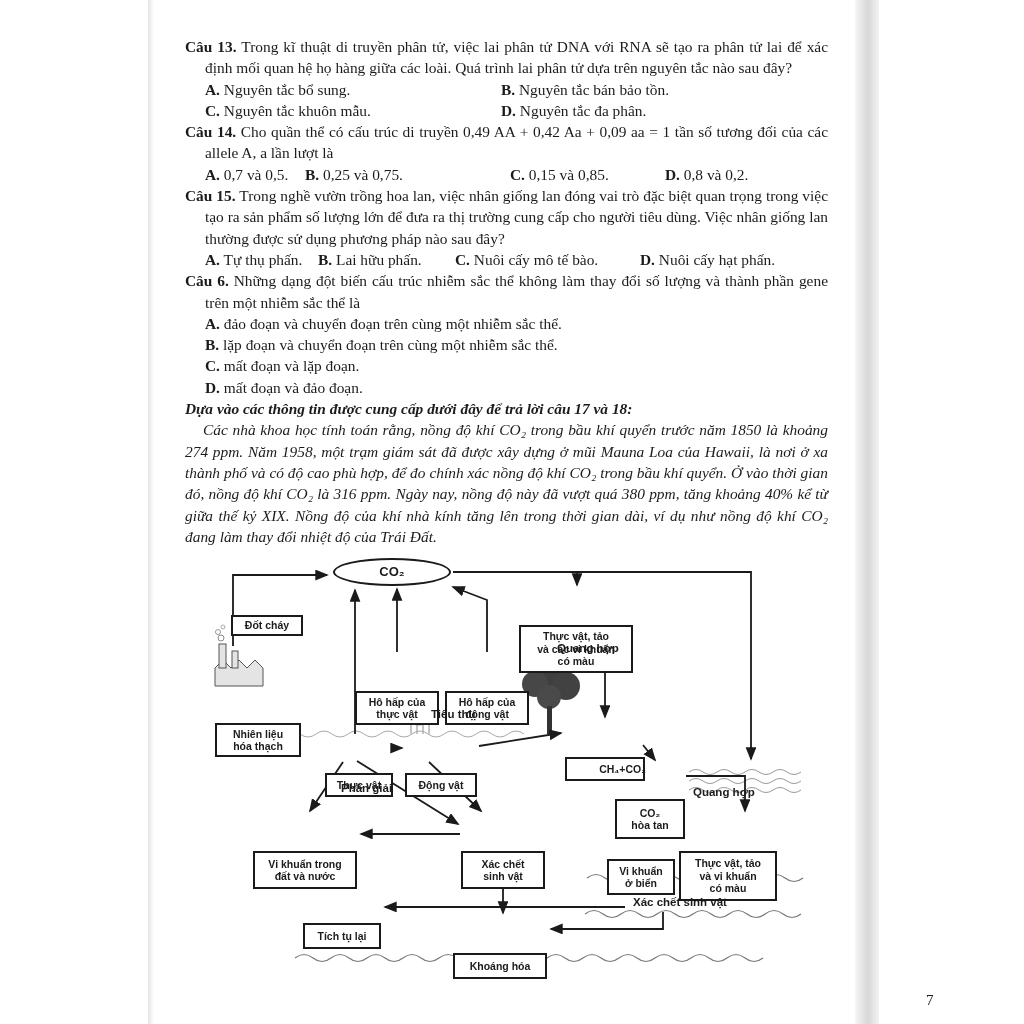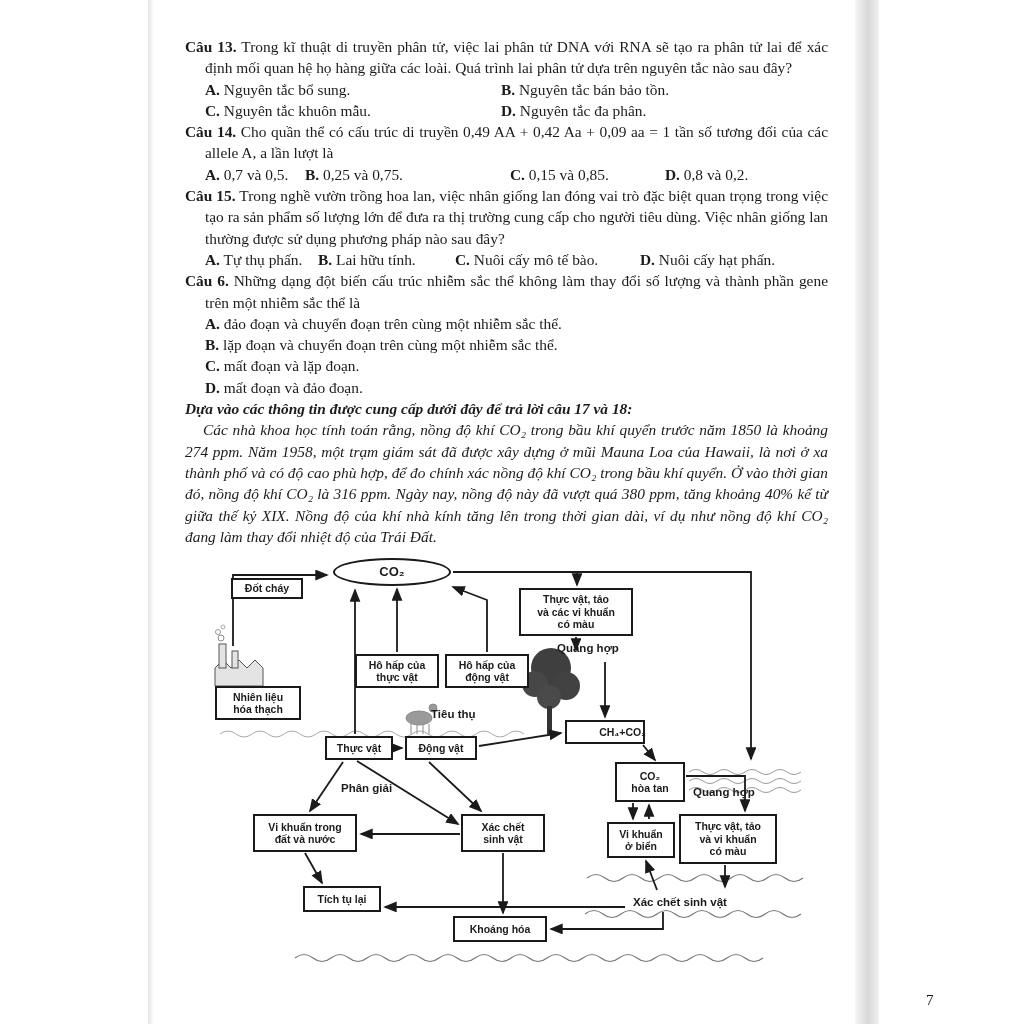--- a/index.html
+++ b/index.html
@@ -42,21 +42,21 @@
     position:relative; margin-left:20px; margin-top:9px;
     width:600px; height:408px;
     font-family:"Liberation Sans", sans-serif;
   }
   .darrows { position:absolute; left:0; top:0; z-index:0; }
   .dbox {
     position:absolute; z-index:1;
     border:2px solid #1a1a1a; background:#ffffff;
     display:flex; align-items:center; justify-content:center;
     text-align:center; font-weight:bold; font-size:10.5px; line-height:12.5px;
-    white-space:pre-line; padding:1px;
+    white-space:pre-line; padding:1px;margin-top:37px;
   }
   .dellipse {
     position:absolute; z-index:1;
     border:2px solid #1a1a1a; border-radius:50%; background:#ffffff;
     display:flex; align-items:center; justify-content:center;
     font-weight:bold; font-size:13px;
   }
   .dlabel {
     position:absolute; z-index:1;
     font-weight:bold; font-size:11.5px; white-space:pre-line;
@@ -83,21 +83,21 @@
   <div class="optrow q14">
     <span class="o o1"><b class="ol">A.</b> <span>0,7 và 0,5.</span></span>
     <span class="o o2"><b class="ol">B.</b> <span>0,25 và 0,75.</span></span>
     <span class="o o3"><b class="ol">C.</b> <span>0,15 và 0,85.</span></span>
     <span class="o o4"><b class="ol">D.</b> <span>0,8 và 0,2.</span></span>
   </div>
 
   <p class="q"><b class="ql">Câu 15.</b> <span>Trong nghề vườn trồng hoa lan, việc nhân giống lan đóng vai trò đặc biệt quan trọng trong việc tạo ra sản phẩm số lượng lớn để đưa ra thị trường cung cấp cho người tiêu dùng. Việc nhân giống lan thường được sử dụng phương pháp nào sau đây?</span></p>
   <div class="optrow q15">
     <span class="o o1"><b class="ol">A.</b> <span>Tự thụ phấn.</span></span>
-    <span class="o o2"><b class="ol">B.</b> <span>Lai hữu tính.</span></span>
+    <span class="o o2"><b class="ol">B.</b> <span>Lai hữu phấn.</span></span>
     <span class="o o3"><b class="ol">C.</b> <span>Nuôi cấy mô tế bào.</span></span>
     <span class="o o4"><b class="ol">D.</b> <span>Nuôi cấy hạt phấn.</span></span>
   </div>
 
   <p class="q"><b class="ql">Câu 6.</b> <span>Những dạng đột biến cấu trúc nhiễm sắc thể không làm thay đổi số lượng và thành phần gene trên một nhiễm sắc thể là</span></p>
   <div class="optline"><b class="ol">A.</b> <span>đảo đoạn và chuyển đoạn trên cùng một nhiễm sắc thể.</span></div>
   <div class="optline"><b class="ol">B.</b> <span>lặp đoạn và chuyển đoạn trên cùng một nhiễm sắc thể.</span></div>
   <div class="optline"><b class="ol">C.</b> <span>mất đoạn và lặp đoạn.</span></div>
   <div class="optline"><b class="ol">D.</b> <span>mất đoạn và đảo đoạn.</span></div>
 

